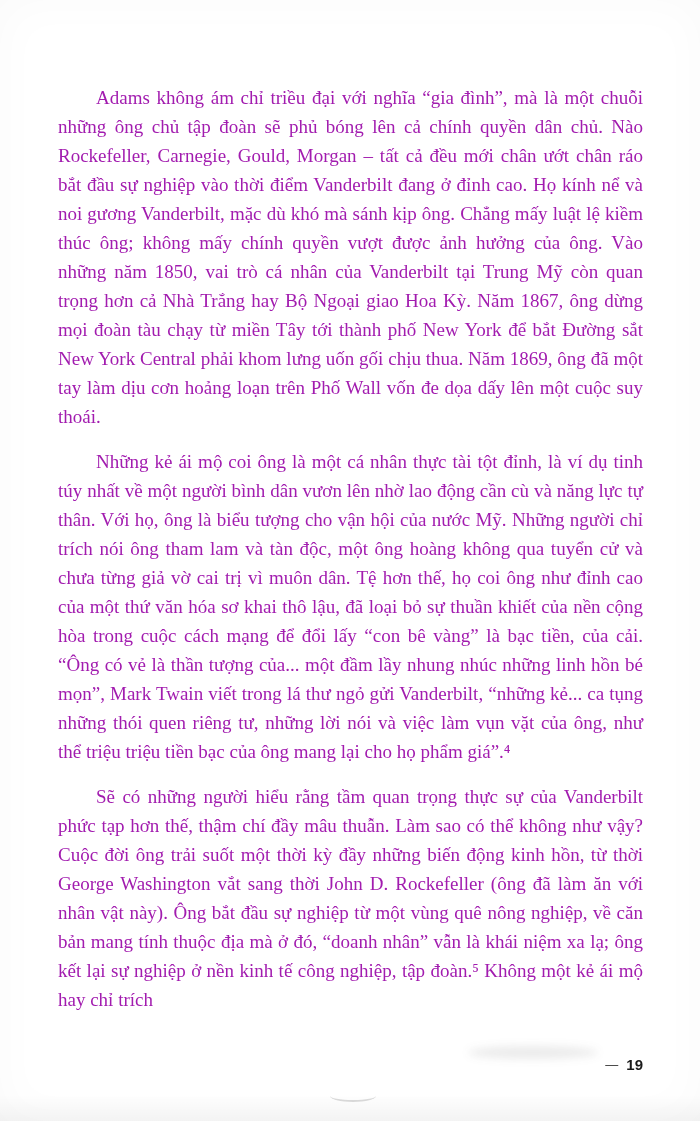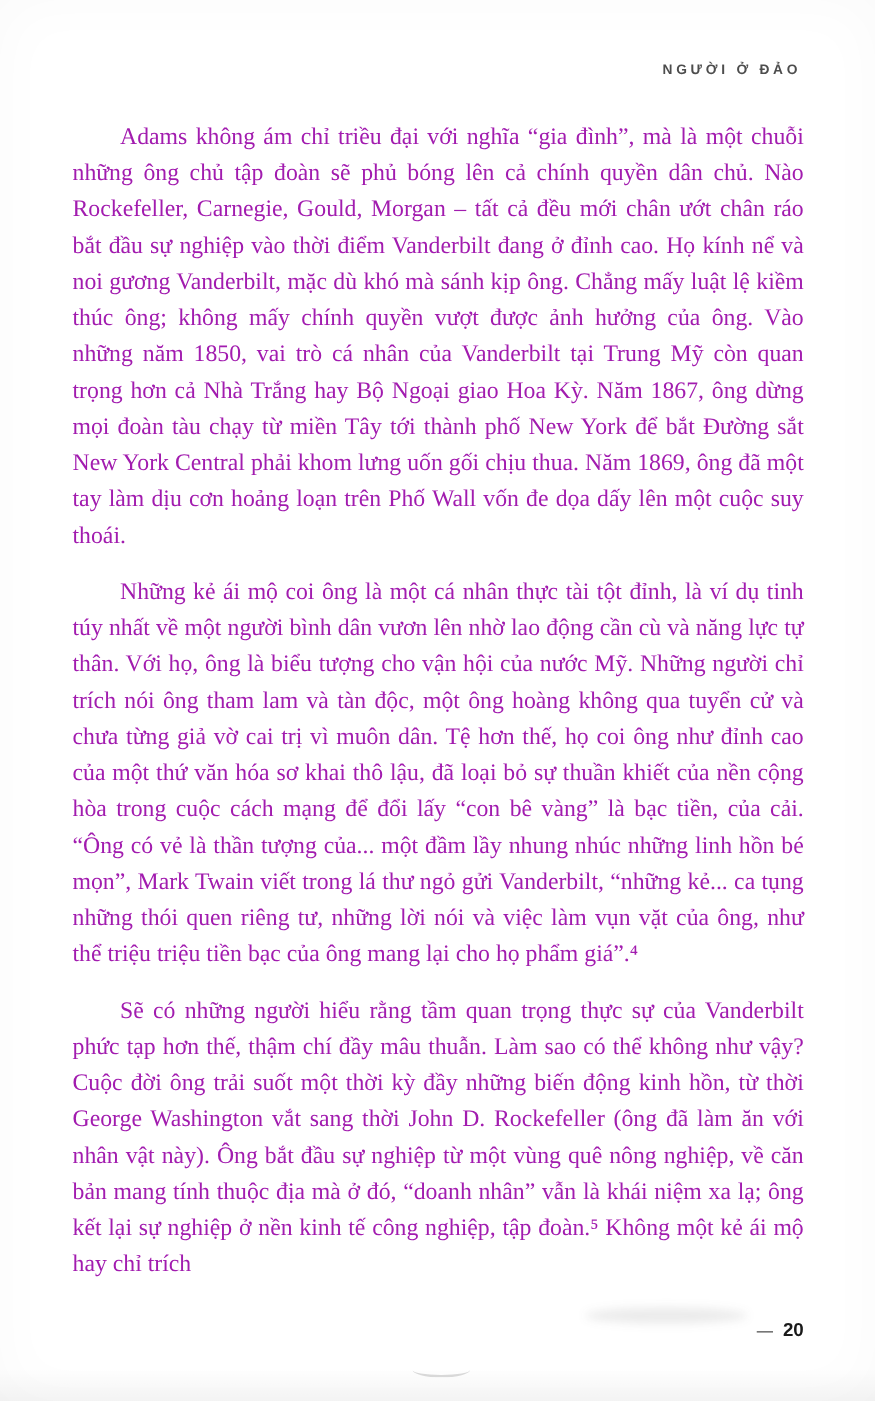--- a/index.html
+++ b/index.html
@@ -88,30 +88,29 @@
     height: 26px;
     background: linear-gradient(to bottom, rgba(0,0,0,0) 0%, rgba(0,0,0,0.04) 100%);
     pointer-events: none;
   }
 </style>
 </head>
 <body>
 
 <div class="page">
 
-  <div class="running-header">NGƯỜI Ở ĐẢO</div>
 
   <div class="body-text">
     <p>Adams không ám chỉ triều đại với nghĩa “gia đình”, mà là một chuỗi những ông chủ tập đoàn sẽ phủ bóng lên cả chính quyền dân chủ. Nào Rockefeller, Carnegie, Gould, Morgan – tất cả đều mới chân ướt chân ráo bắt đầu sự nghiệp vào thời điểm Vanderbilt đang ở đỉnh cao. Họ kính nể và noi gương Vanderbilt, mặc dù khó mà sánh kịp ông. Chẳng mấy luật lệ kiềm thúc ông; không mấy chính quyền vượt được ảnh hưởng của ông. Vào những năm 1850, vai trò cá nhân của Vanderbilt tại Trung Mỹ còn quan trọng hơn cả Nhà Trắng hay Bộ Ngoại giao Hoa Kỳ. Năm 1867, ông dừng mọi đoàn tàu chạy từ miền Tây tới thành phố New York để bắt Đường sắt New York Central phải khom lưng uốn gối chịu thua. Năm 1869, ông đã một tay làm dịu cơn hoảng loạn trên Phố Wall vốn đe dọa dấy lên một cuộc suy thoái.</p>
     <p>Những kẻ ái mộ coi ông là một cá nhân thực tài tột đỉnh, là ví dụ tinh túy nhất về một người bình dân vươn lên nhờ lao động cần cù và năng lực tự thân. Với họ, ông là biểu tượng cho vận hội của nước Mỹ. Những người chỉ trích nói ông tham lam và tàn độc, một ông hoàng không qua tuyển cử và chưa từng giả vờ cai trị vì muôn dân. Tệ hơn thế, họ coi ông như đỉnh cao của một thứ văn hóa sơ khai thô lậu, đã loại bỏ sự thuần khiết của nền cộng hòa trong cuộc cách mạng để đổi lấy “con bê vàng” là bạc tiền, của cải. “Ông có vẻ là thần tượng của... một đầm lầy nhung nhúc những linh hồn bé mọn”, Mark Twain viết trong lá thư ngỏ gửi Vanderbilt, “những kẻ... ca tụng những thói quen riêng tư, những lời nói và việc làm vụn vặt của ông, như thể triệu triệu tiền bạc của ông mang lại cho họ phẩm giá”.⁴</p>
     <p>Sẽ có những người hiểu rằng tầm quan trọng thực sự của Vanderbilt phức tạp hơn thế, thậm chí đầy mâu thuẫn. Làm sao có thể không như vậy? Cuộc đời ông trải suốt một thời kỳ đầy những biến động kinh hồn, từ thời George Washington vắt sang thời John D. Rockefeller (ông đã làm ăn với nhân vật này). Ông bắt đầu sự nghiệp từ một vùng quê nông nghiệp, về căn bản mang tính thuộc địa mà ở đó, “doanh nhân” vẫn là khái niệm xa lạ; ông kết lại sự nghiệp ở nền kinh tế công nghiệp, tập đoàn.⁵ Không một kẻ ái mộ hay chỉ trích</p>
   </div>
 
   <div class="page-footer">
     <span class="dash">—</span>
-    <span class="pagenum">20</span>
+    <span class="pagenum">19</span>
   </div>
 
   <div class="scan-smudge"></div>
   <div class="page-curl-mark"></div>
   <div class="bottom-shade"></div>
 
 </div>
 
 </body></html>

